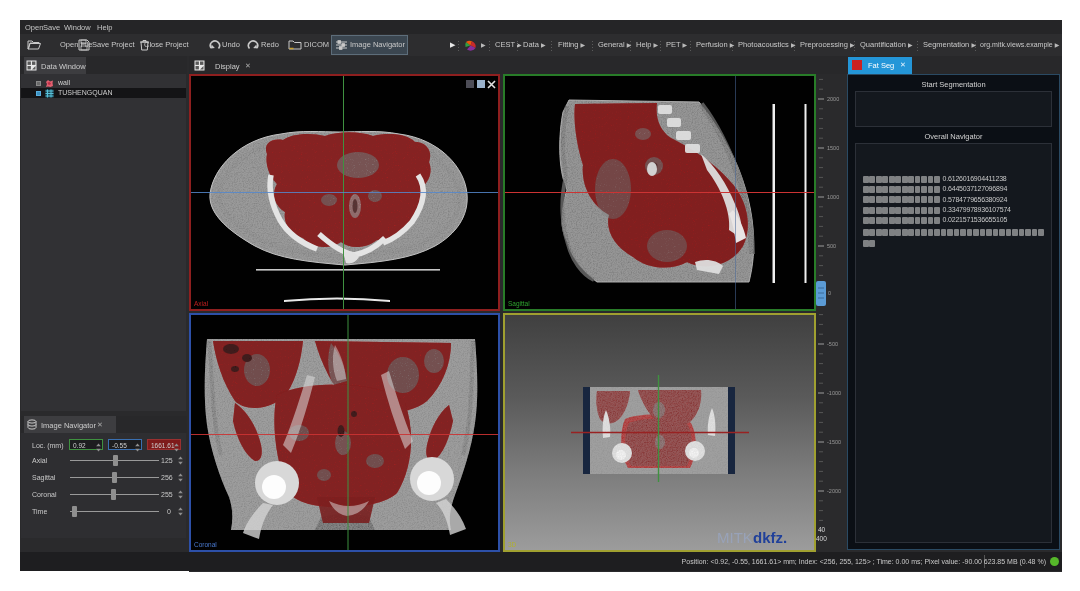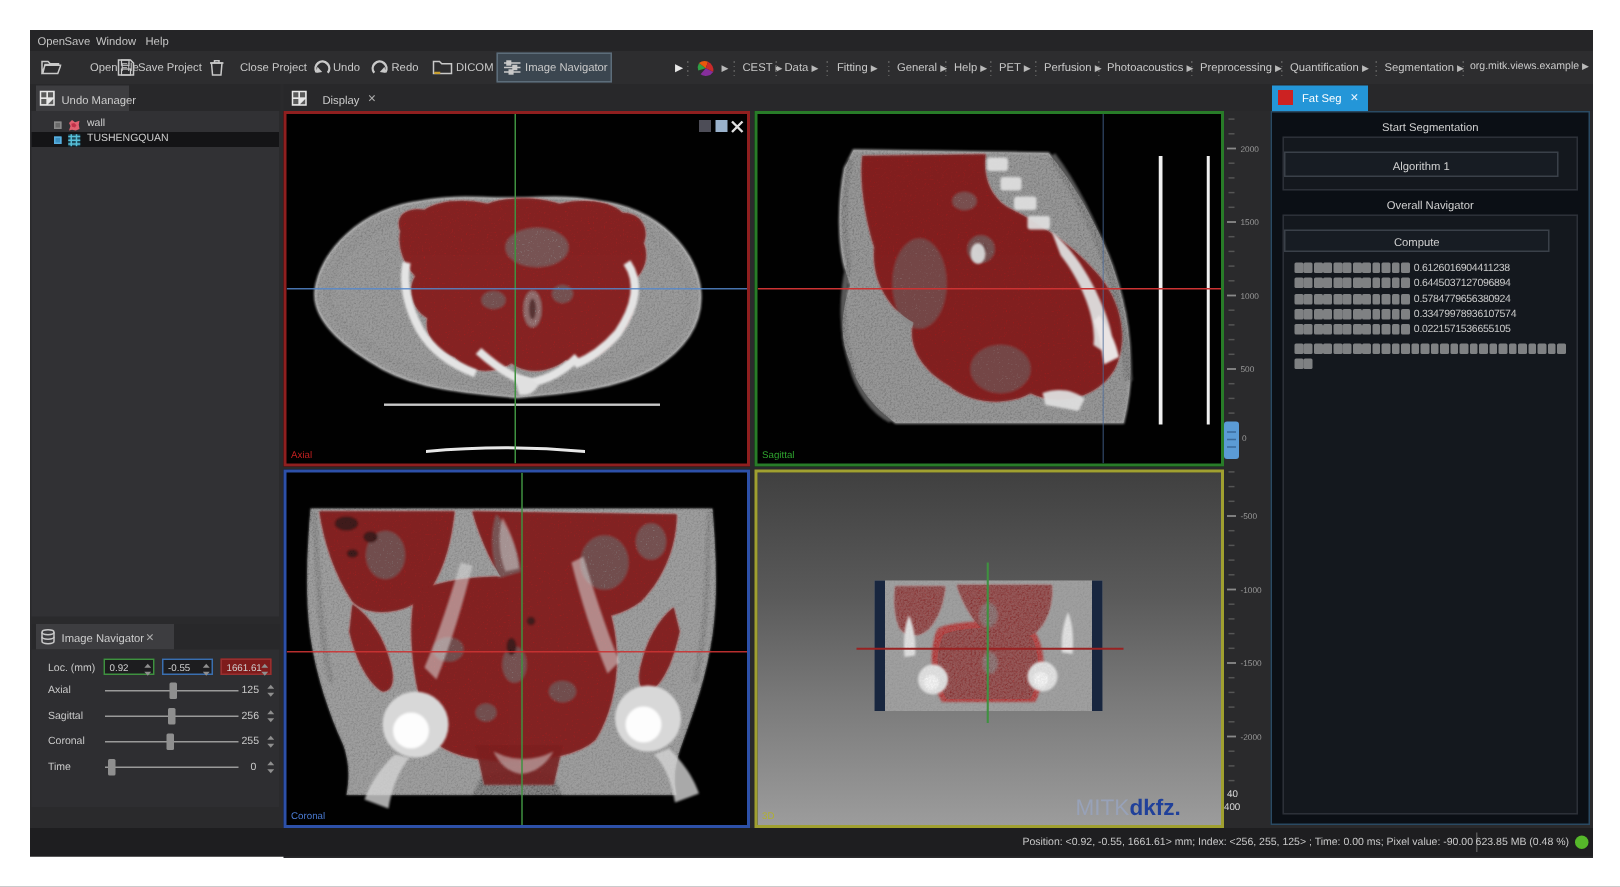--- a/index.html
+++ b/index.html
@@ -65,21 +65,21 @@
         <path d="M1 1 h8 l2 2 v8 H1 Z" fill="none" stroke="#c9c9c9" stroke-width="1"></path>
         <rect x="3" y="1" width="5" height="3.5" fill="none" stroke="#c9c9c9" stroke-width="0.8"></rect>
         <rect x="3" y="7" width="6" height="4" fill="none" stroke="#c9c9c9" stroke-width="0.8"></rect>
       </svg>
     <div class="tbtn" style="left:72px">Save Project</div>
 
     <svg class="abs" style="left:119px;top:5px" width="11" height="12" viewBox="0 0 11 12">
         <path d="M2 3 h7 l-0.7 8 H2.7 Z" fill="none" stroke="#c9c9c9" stroke-width="1"></path>
         <path d="M1 3 h9 M4 3 V1.5 h3 V3" fill="none" stroke="#c9c9c9" stroke-width="1"></path>
       </svg>
-    <div class="tbtn" style="left:140px">Close Project</div>
+    <div class="tbtn" style="left:124px">Close Project</div>
 
     <svg class="abs" style="left:188px;top:5px" width="13" height="12" viewBox="0 0 13 12">
         <path d="M10.5 9.5 A4.6 4.6 0 1 0 3 9 " fill="none" stroke="#c9c9c9" stroke-width="1.6"></path>
         <path d="M3.6 5.5 L2.8 9.6 L6.8 9.0" fill="#c9c9c9"></path>
       </svg>
     <div class="tbtn" style="left:202px">Undo</div>
 
     <svg class="abs" style="left:227px;top:5px" width="13" height="12" viewBox="0 0 13 12">
         <path d="M2.5 9.5 A4.6 4.6 0 1 1 10 9 " fill="none" stroke="#c9c9c9" stroke-width="1.6"></path>
         <path d="M9.4 5.5 L10.2 9.6 L6.2 9.0" fill="#c9c9c9"></path>
@@ -142,21 +142,21 @@
     <div class="tab" style="left:4px;top:1px;width:62px;height:17px"></div>
     <svg class="abs" style="left:6px;top:4px" width="11" height="11" viewBox="0 0 11 11">
         <rect x="0.5" y="0.5" width="10" height="10" fill="#e8e8e8"></rect>
         <g fill="#5a5a5a">
           <rect x="1.5" y="1.5" width="3.4" height="3.4"></rect>
           <rect x="6" y="1.5" width="3.4" height="3.4"></rect>
           <rect x="1.5" y="6" width="3.4" height="3.4"></rect>
         </g>
         <path d="M6 9.5 L9.5 6 V9.5 Z" fill="#5a5a5a"></path>
       </svg>
-    <div class="abs" style="left:21px;top:6px;color:#cccccc;font-size:7.5px">Undo Manager</div>
+    <div class="abs" style="left:21px;top:6px;color:#cccccc;font-size:7.5px">Data Window</div>
     <div id="dmtree">
       <div class="trow" style="top:4px">
         <span class="abs" style="left:15px;top:2.5px;width:5px;height:5px;background:#6a6a6a;border:1px solid #8a8a8a"></span>
         <svg class="abs" style="left:24px;top:0.5px" width="9" height="9" viewBox="0 0 9 9">
             <path d="M1 3 L3 1 L5 2.5 L8 1.5 L7.5 4 L8 7 L5.5 8 L3 7.5 L1 8 L2 5 Z" fill="#e06070"></path>
             <path d="M2.5 3.5 L4.5 3 L6 4.5 L5 6 L3 5.5 Z" fill="#c03048"></path>
           </svg>
         <span class="abs" style="left:37px">wall</span>
       </div>
       <div class="trow" style="top:14px;background:#141416">
@@ -510,24 +510,22 @@
   </div>
   <div id="rightcol">
     <div class="tabbar" style="left:0;top:0;width:216px;height:18px"></div>
     <div class="abs" style="left:2px;top:1px;width:64px;height:17px;background:#2496d8"></div>
     <div class="abs" style="left:6px;top:4px;width:10px;height:10px;background:#cc2222"></div>
     <div class="abs" style="left:22px;top:5px;color:#ffffff;font-size:7.5px">Fat Seg</div>
     <div class="abs" style="left:54px;top:5px;color:#e8f4ff;font-size:7px">✕</div>
     <div id="fatseg">
       <div class="abs" style="left:0;top:5px;width:100%;text-align:center;color:#d2d2d2;font-size:7.5px">Start Segmentation</div>
       <div class="group" style="top:16px;height:36px"></div>
-      <div class="gbtn" style="top:26px;width:183px;height:17px;line-height:17px">Algorithm 1</div>
       <div class="abs" style="left:0;top:57px;width:100%;text-align:center;color:#d2d2d2;font-size:7.5px">Overall Navigator</div>
       <div class="group" style="top:68px;height:400px"></div>
-      <div class="gbtn" style="top:78px;width:177px;height:15px;line-height:15px">Compute</div>
       <div id="cjklines" class="abs" style="left:15px;top:100px;width:192px;color:#c9c9c9;font-size:7px">
           <div class="abs" style="left:0;top:0.0px;white-space:nowrap"><span class="cjk" style="width:5.6px;margin-right:0.9px"></span><span class="cjk" style="width:5.6px;margin-right:0.9px"></span><span class="cjk" style="width:5.6px;margin-right:0.9px"></span><span class="cjk" style="width:5.6px;margin-right:0.9px"></span><span class="cjk" style="width:5.6px;margin-right:0.9px"></span><span class="cjk" style="width:5.6px;margin-right:0.9px"></span><span class="cjk" style="width:5.6px;margin-right:0.9px"></span><span class="cjk" style="width:5.6px;margin-right:0.9px"></span><span class="cjk" style="width:5.6px;margin-right:0.9px"></span><span class="cjk" style="width:5.6px;margin-right:0.9px"></span><span class="cjk" style="width:5.6px;margin-right:0.9px"></span><span class="cjk" style="width:5.6px;margin-right:0.9px"></span><span style="letter-spacing:-0.2px">&nbsp;0.6126016904411238</span></div>
           <div class="abs" style="left:0;top:10.3px;white-space:nowrap"><span class="cjk" style="width:5.6px;margin-right:0.9px"></span><span class="cjk" style="width:5.6px;margin-right:0.9px"></span><span class="cjk" style="width:5.6px;margin-right:0.9px"></span><span class="cjk" style="width:5.6px;margin-right:0.9px"></span><span class="cjk" style="width:5.6px;margin-right:0.9px"></span><span class="cjk" style="width:5.6px;margin-right:0.9px"></span><span class="cjk" style="width:5.6px;margin-right:0.9px"></span><span class="cjk" style="width:5.6px;margin-right:0.9px"></span><span class="cjk" style="width:5.6px;margin-right:0.9px"></span><span class="cjk" style="width:5.6px;margin-right:0.9px"></span><span class="cjk" style="width:5.6px;margin-right:0.9px"></span><span class="cjk" style="width:5.6px;margin-right:0.9px"></span><span style="letter-spacing:-0.2px">&nbsp;0.6445037127096894</span></div>
           <div class="abs" style="left:0;top:20.6px;white-space:nowrap"><span class="cjk" style="width:5.6px;margin-right:0.9px"></span><span class="cjk" style="width:5.6px;margin-right:0.9px"></span><span class="cjk" style="width:5.6px;margin-right:0.9px"></span><span class="cjk" style="width:5.6px;margin-right:0.9px"></span><span class="cjk" style="width:5.6px;margin-right:0.9px"></span><span class="cjk" style="width:5.6px;margin-right:0.9px"></span><span class="cjk" style="width:5.6px;margin-right:0.9px"></span><span class="cjk" style="width:5.6px;margin-right:0.9px"></span><span class="cjk" style="width:5.6px;margin-right:0.9px"></span><span class="cjk" style="width:5.6px;margin-right:0.9px"></span><span class="cjk" style="width:5.6px;margin-right:0.9px"></span><span class="cjk" style="width:5.6px;margin-right:0.9px"></span><span style="letter-spacing:-0.2px">&nbsp;0.5784779656380924</span></div>
           <div class="abs" style="left:0;top:30.9px;white-space:nowrap"><span class="cjk" style="width:5.6px;margin-right:0.9px"></span><span class="cjk" style="width:5.6px;margin-right:0.9px"></span><span class="cjk" style="width:5.6px;margin-right:0.9px"></span><span class="cjk" style="width:5.6px;margin-right:0.9px"></span><span class="cjk" style="width:5.6px;margin-right:0.9px"></span><span class="cjk" style="width:5.6px;margin-right:0.9px"></span><span class="cjk" style="width:5.6px;margin-right:0.9px"></span><span class="cjk" style="width:5.6px;margin-right:0.9px"></span><span class="cjk" style="width:5.6px;margin-right:0.9px"></span><span class="cjk" style="width:5.6px;margin-right:0.9px"></span><span class="cjk" style="width:5.6px;margin-right:0.9px"></span><span class="cjk" style="width:5.6px;margin-right:0.9px"></span><span style="letter-spacing:-0.2px">&nbsp;0.33479978936107574</span></div>
           <div class="abs" style="left:0;top:41.2px;white-space:nowrap"><span class="cjk" style="width:5.6px;margin-right:0.9px"></span><span class="cjk" style="width:5.6px;margin-right:0.9px"></span><span class="cjk" style="width:5.6px;margin-right:0.9px"></span><span class="cjk" style="width:5.6px;margin-right:0.9px"></span><span class="cjk" style="width:5.6px;margin-right:0.9px"></span><span class="cjk" style="width:5.6px;margin-right:0.9px"></span><span class="cjk" style="width:5.6px;margin-right:0.9px"></span><span class="cjk" style="width:5.6px;margin-right:0.9px"></span><span class="cjk" style="width:5.6px;margin-right:0.9px"></span><span class="cjk" style="width:5.6px;margin-right:0.9px"></span><span class="cjk" style="width:5.6px;margin-right:0.9px"></span><span class="cjk" style="width:5.6px;margin-right:0.9px"></span><span style="letter-spacing:-0.2px">&nbsp;0.0221571536655105</span></div>
           <div class="abs" style="left:0;top:53.5px;white-space:nowrap"><span class="cjk" style="width:5.6px;margin-right:0.9px"></span><span class="cjk" style="width:5.6px;margin-right:0.9px"></span><span class="cjk" style="width:5.6px;margin-right:0.9px"></span><span class="cjk" style="width:5.6px;margin-right:0.9px"></span><span class="cjk" style="width:5.6px;margin-right:0.9px"></span><span class="cjk" style="width:5.6px;margin-right:0.9px"></span><span class="cjk" style="width:5.6px;margin-right:0.9px"></span><span class="cjk" style="width:5.6px;margin-right:0.9px"></span><span class="cjk" style="width:5.6px;margin-right:0.9px"></span><span class="cjk" style="width:5.6px;margin-right:0.9px"></span><span class="cjk" style="width:5.6px;margin-right:0.9px"></span><span class="cjk" style="width:5.6px;margin-right:0.9px"></span><span class="cjk" style="width:5.6px;margin-right:0.9px"></span><span class="cjk" style="width:5.6px;margin-right:0.9px"></span><span class="cjk" style="width:5.6px;margin-right:0.9px"></span><span class="cjk" style="width:5.6px;margin-right:0.9px"></span><span class="cjk" style="width:5.6px;margin-right:0.9px"></span><span class="cjk" style="width:5.6px;margin-right:0.9px"></span><span class="cjk" style="width:5.6px;margin-right:0.9px"></span><span class="cjk" style="width:5.6px;margin-right:0.9px"></span><span class="cjk" style="width:5.6px;margin-right:0.9px"></span><span class="cjk" style="width:5.6px;margin-right:0.9px"></span><span class="cjk" style="width:5.6px;margin-right:0.9px"></span><span class="cjk" style="width:5.6px;margin-right:0.9px"></span><span class="cjk" style="width:5.6px;margin-right:0.9px"></span><span class="cjk" style="width:5.6px;margin-right:0.9px"></span><span class="cjk" style="width:5.6px;margin-right:0.9px"></span><span class="cjk" style="width:5.6px;margin-right:0.9px"></span></div>
           <div class="abs" style="left:0;top:64px;white-space:nowrap"><span class="cjk" style="width:5.6px;margin-right:0.9px"></span><span class="cjk" style="width:5.6px;margin-right:0.9px"></span></div>
         </div>
     </div>

